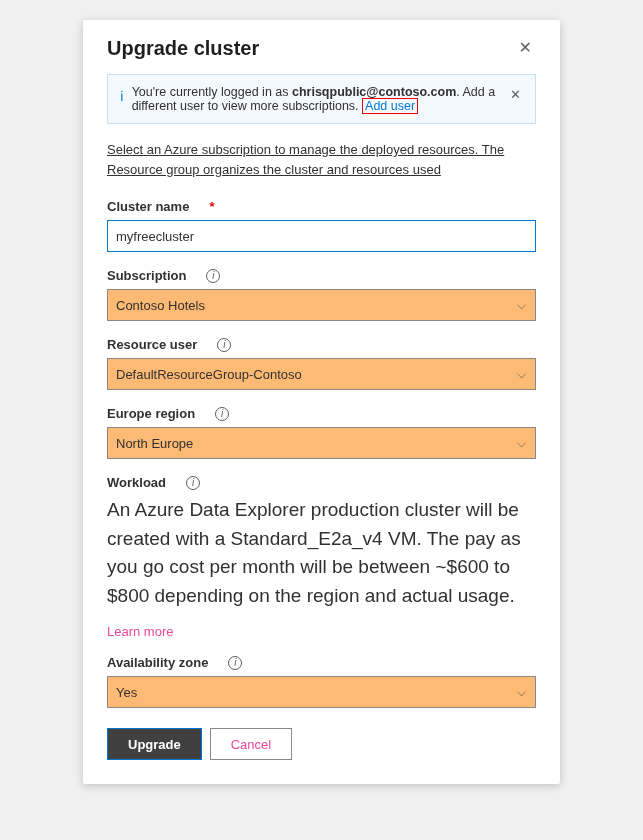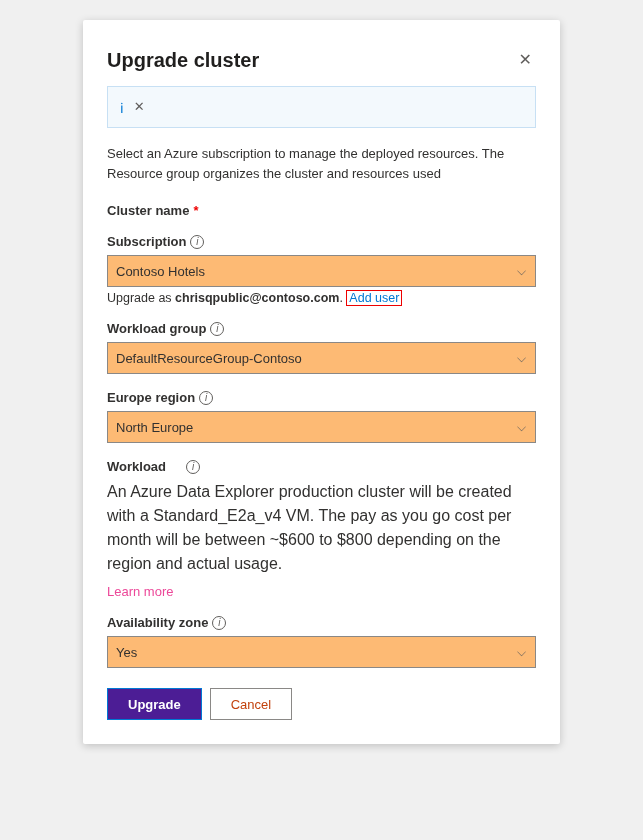--- a/index.html
+++ b/index.html
@@ -10,21 +10,21 @@
       color: #323130;
       display: flex;
       justify-content: center;
       align-items: flex-start;
       min-height: 840px;
       padding: 20px;
     }
     .dialog {
       background: #fff;
       width: 477px;
-      padding: 28px 24px 24px 24px;
+      padding: 16px 24px 24px 24px;
       box-shadow: 0 2px 8px rgba(0,0,0,0.2);
       border-radius: 2px;
       position: relative;
     }
     .dialog-header {
       display: flex;
       justify-content: space-between;
       align-items: center;
       margin-bottom: 14px;
     }
@@ -78,29 +78,30 @@
       font-size: 13px;
       padding: 2px;
       flex-shrink: 0;
     }
 
     .description {
       font-size: 13px;
       color: #323130;
       margin-bottom: 20px;
       line-height: 1.5;
+      text-decoration: underline;
     }
 
     .field-group {
       margin-bottom: 16px;
     }
     .field-label {
       display: flex;
       align-items: center;
-      gap: 4px;
+      gap: 20px;
       font-size: 13px;
       font-weight: 600;
       margin-bottom: 6px;
       color: #323130;
     }
     .required-star {
       color: #e00;
     }
     .info-circle {
       display: inline-flex;
@@ -167,100 +168,101 @@
 
     .workload-label {
       font-size: 13px;
       font-weight: 600;
       margin-bottom: 6px;
       display: flex;
       align-items: center;
       gap: 20px;
     }
     .workload-description {
-      font-size: 16px;
+      font-size: 19px;
       color: #323130;
       line-height: 1.5;
-      margin-bottom: 8px;
+      margin-bottom: 14px;
     }
     .learn-more-link {
       color: #ec4899;
       text-decoration: none;
       font-size: 13px;
     }
 
     .footer-buttons {
       display: flex;
       gap: 8px;
       margin-top: 20px;
     }
     .btn-primary {
-      background: #4c1d95;
+      background: #404040;
       color: #fff;
       border: 1px solid #0078d4;
       padding: 6px 20px;
       font-size: 13px;
       font-weight: 600;
       cursor: pointer;
       height: 32px;
     }
     .btn-secondary {
       background: #fff;
-      color: #c2410c;
+      color: #ec4899;
       border: 1px solid #8a8886;
       padding: 6px 20px;
       font-size: 13px;
       font-weight: 400;
       cursor: pointer;
       height: 32px;
     }
   </style>
 </head>
 <body>
 
 <div class="dialog">
 
   <div class="dialog-header">
     <span class="dialog-title">Upgrade cluster</span>
     <button class="close-btn">✕</button>
   </div>
 
   <div class="info-banner">
     <span class="info-icon">ℹ</span>
+    <span class="banner-text">
+      <span>You're currently logged in as </span><strong>chrisqpublic@contoso.com</strong><span>. Add a different user to view more subscriptions.</span> <a class="banner-link" href="#">Add user</a>
+    </span>
     <button class="banner-close">✕</button>
   </div>
 
   <p class="description">Select an Azure subscription to manage the deployed resources. The Resource group organizes the cluster and resources used</p>
 
   <div class="field-group">
     <div class="field-label">
       <span>Cluster name</span>
       <span class="required-star">*</span>
     </div>
+    <input type="text" class="field-input" value="myfreecluster" style="">
   </div>
 
   <div class="field-group">
     <div class="field-label">
       <span>Subscription</span>
       <span class="info-circle">i</span>
     </div>
     <div class="field-select-wrapper">
       <select class="field-select">
         <option>Contoso Hotels</option>
       </select>
       <span class="select-chevron">⌵</span>
     </div>
-    <div class="subscription-note">
-      <span>Upgrade as </span><strong>chrisqpublic@contoso.com</strong>. <a class="add-user-link" href="#">Add user</a>
-    </div>
-  </div>
-
-  <div class="field-group">
-    <div class="field-label">
-      <span>Workload group</span>
+  </div>
+
+  <div class="field-group">
+    <div class="field-label">
+      <span>Resource user</span>
       <span class="info-circle">i</span>
     </div>
     <div class="field-select-wrapper">
       <select class="field-select">
         <option>DefaultResourceGroup-Contoso</option>
       </select>
       <span class="select-chevron">⌵</span>
     </div>
   </div>
 

